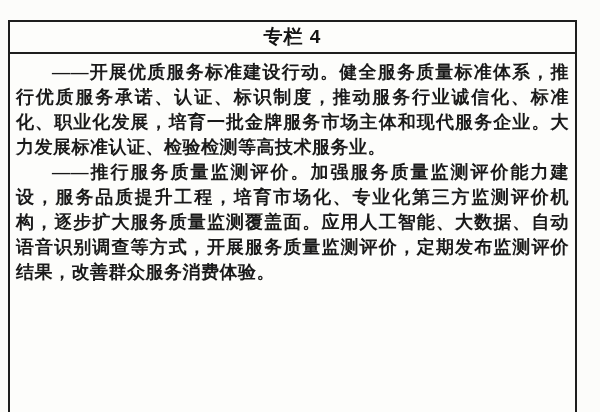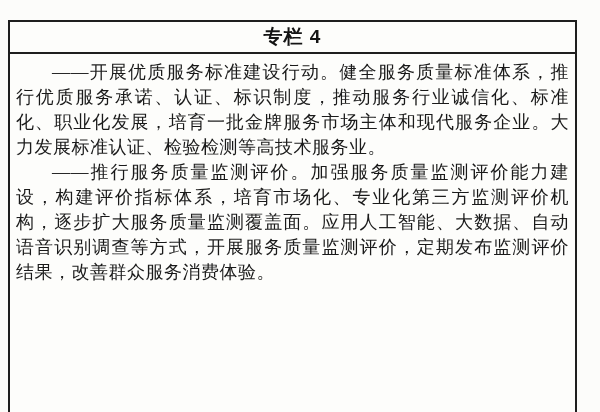--- a/index.html
+++ b/index.html
@@ -45,33 +45,34 @@
     white-space: nowrap;
   }
   .panel-body {
     box-sizing: border-box;
     padding: 6px 6px 0 6px;
     font-size: 18px;
     line-height: 25px;
     color: #1a1a1a;
     text-align: justify;
     text-justify: inter-ideograph;
+    font-weight: bold;
   }
   .panel-body p {
     margin: 0;
     text-indent: 2em;
     letter-spacing: 0.5px;
   }
 </style>
 </head>
 <body>
 
 <div class="page">
   <div class="panel">
     <div class="panel-title">
       <span>专栏 4</span>
     </div>
     <div class="panel-body">
       <p>——开展优质服务标准建设行动。健全服务质量标准体系，推行优质服务承诺、认证、标识制度，推动服务行业诚信化、标准化、职业化发展，培育一批金牌服务市场主体和现代服务企业。大力发展标准认证、检验检测等高技术服务业。</p>
-      <p>——推行服务质量监测评价。加强服务质量监测评价能力建设，构建评价指标体系，培育市场化、专业化第三方监测评价机构，逐步扩大服务质量监测覆盖面。应用人工智能、大数据、自动语音识别调查等方式，开展服务质量监测评价，定期发布监测评价结果，改善群众服务消费体验。</p>
+      <p>——推行服务质量监测评价。加强服务质量监测评价能力建设，服务品质提升工程，培育市场化、专业化第三方监测评价机构，逐步扩大服务质量监测覆盖面。应用人工智能、大数据、自动语音识别调查等方式，开展服务质量监测评价，定期发布监测评价结果，改善群众服务消费体验。</p>
     </div>
   </div>
 </div>
 
 </body></html>

